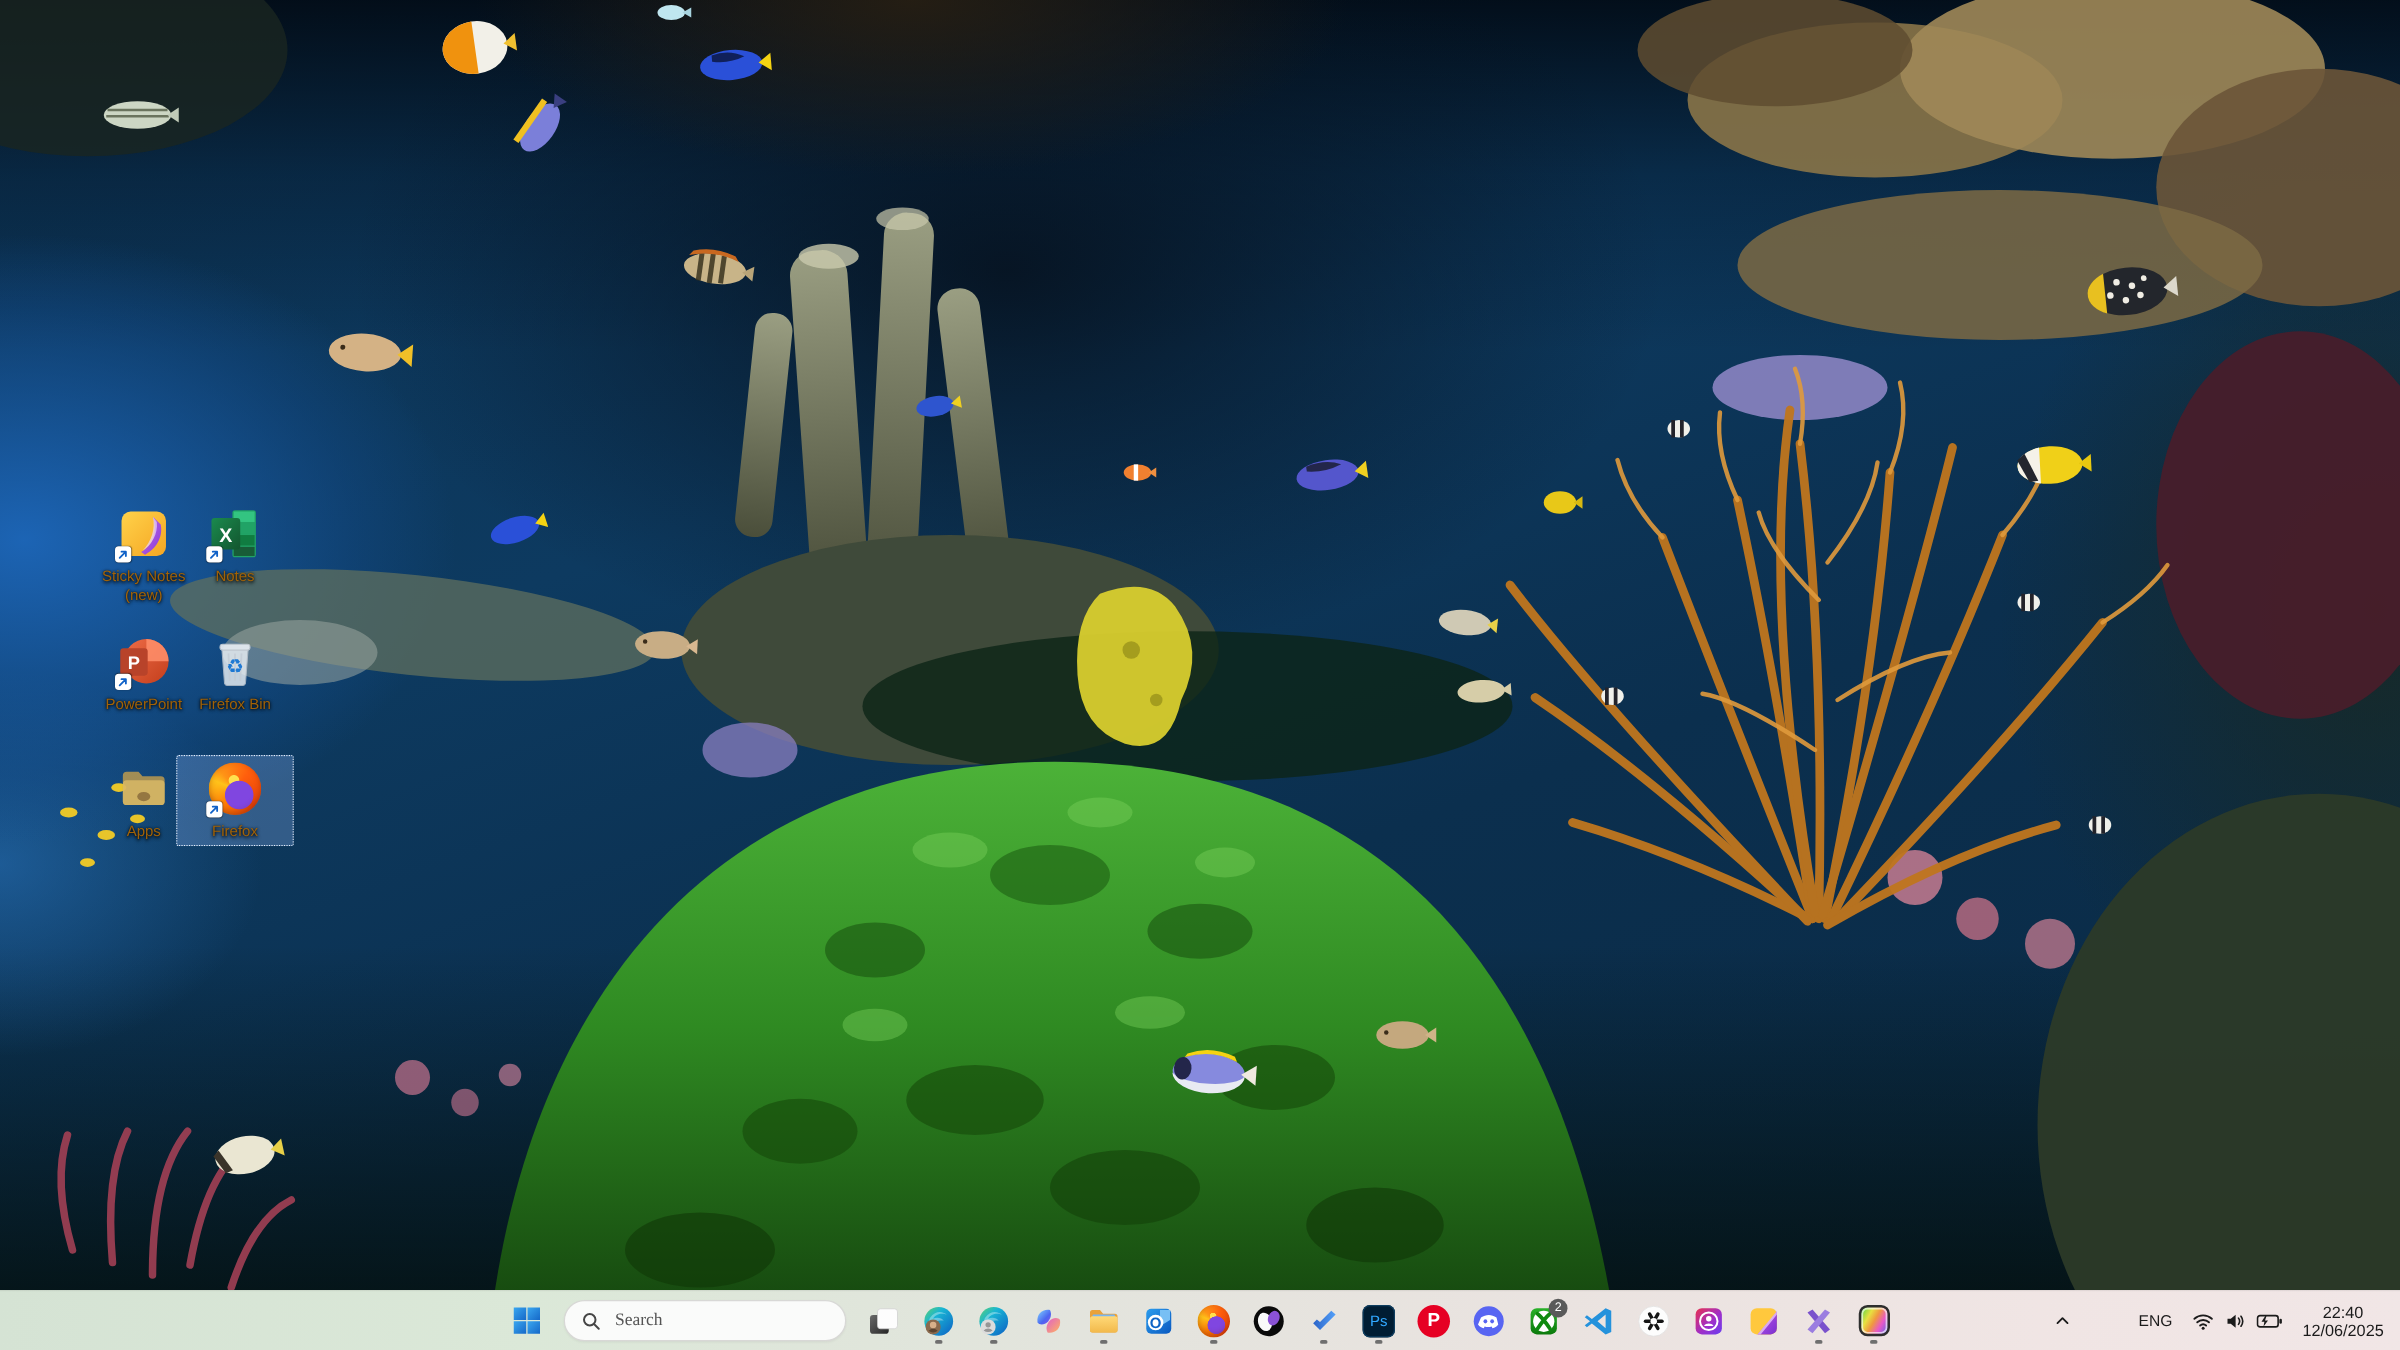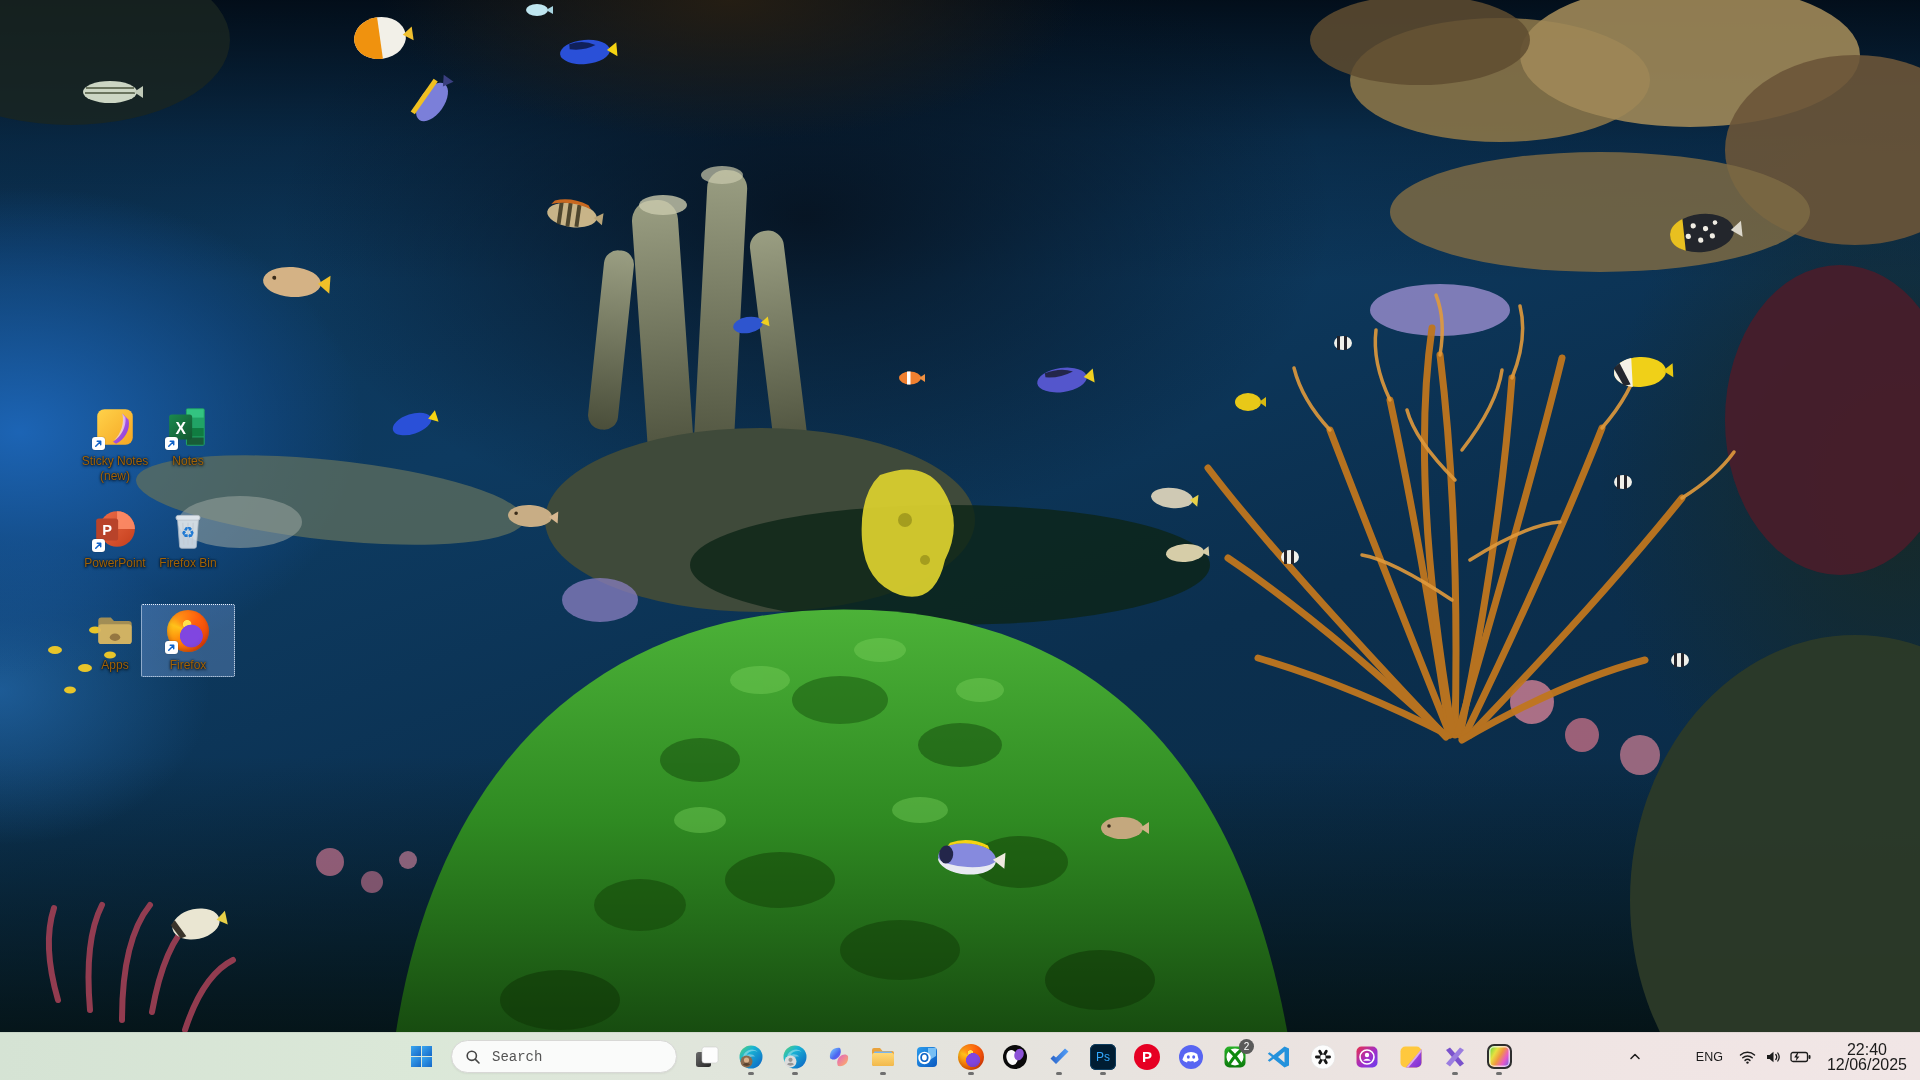--- a/index.html
+++ b/index.html
@@ -40,35 +40,35 @@
   .tb-btn{position:relative;width:40px;height:40px;border:none;background:transparent;border-radius:5px;
     display:flex;align-items:center;justify-content:center;padding:0;cursor:pointer;}
   .ic{width:26px;height:26px;display:flex;align-items:center;justify-content:center;}
   .run-dot{position:absolute;bottom:2px;left:50%;transform:translateX(-50%);
     width:6px;height:3px;border-radius:1.5px;background:#6f6f6f;}
   .badge{position:absolute;top:2px;right:1px;min-width:15px;height:15px;border-radius:8px;background:#5a5a5a;
     color:#fff;font-size:10px;line-height:15px;text-align:center;padding:0 2px;box-sizing:border-box;}
   .search{height:33px;width:226px;margin:0 6px;background:#fafbfa;border:1px solid #d8d8d6;border-radius:17px;
     display:flex;align-items:center;padding:0 6px 0 13px;box-sizing:border-box;box-shadow:0 1px 2px rgba(0,0,0,.05);}
   .search input{border:none;outline:none;background:transparent;font-size:14px;color:#3f3f3f;
-    margin-left:9px;width:160px;font-family:Liberation Mono, monospace;}
+    margin-left:9px;width:160px;font-family:Liberation Serif, serif;}
   .search input::placeholder{color:#545454;opacity:1;}
   .ps{width:26px;height:26px;border-radius:6px;background:#001d33;color:#31a8ff;font-weight:normal;
     font-size:12px;display:flex;align-items:center;justify-content:center;box-shadow:inset 0 0 0 1px #0e3e60;}
   .pin{width:26px;height:26px;border-radius:50%;background:#e60023;color:#fff;font-weight:bold;font-size:15px;
     display:flex;align-items:center;justify-content:center;}
   .lively{width:25px;height:25px;border-radius:7px;border:2.5px solid #2e2e2e;box-sizing:border-box;
     background:linear-gradient(120deg,#50d848,#e8e040 30%,#f09840 50%,#e858c8 72%,#5868e8 100%);
     box-shadow:inset 0 0 0 1.5px rgba(255,255,255,.65);}
   .tray{position:absolute;right:6px;top:0;height:100%;display:flex;align-items:center;gap:2px;}
   .tray button{border:none;background:transparent;border-radius:5px;height:40px;display:flex;
     align-items:center;justify-content:center;cursor:pointer;color:#1b1b1b;padding:0 7px;}
   .lang{font-size:12.5px;color:#1b1b1b;padding-left:40px;}
   .qs{display:flex;align-items:center;gap:9px;}
-  .clock{display:flex;flex-direction:column;align-items:flex-end;font-size:16px;line-height:15px;color:#1a1a1a;}
+  .clock{display:flex;flex-direction:column;align-items:flex-end;font-size:13px;line-height:15px;color:#1a1a1a;}
 </style>
 </head>
 <body>
 
 <svg width="0" height="0" style="position:absolute" aria-hidden="true">
 <defs>
   <linearGradient id="wing" x1="0" y1="0" x2="1" y2="1">
         <stop offset="0" stop-color="#3aa7f0"></stop>
         <stop offset="1" stop-color="#1568c8"></stop>
       </linearGradient>

